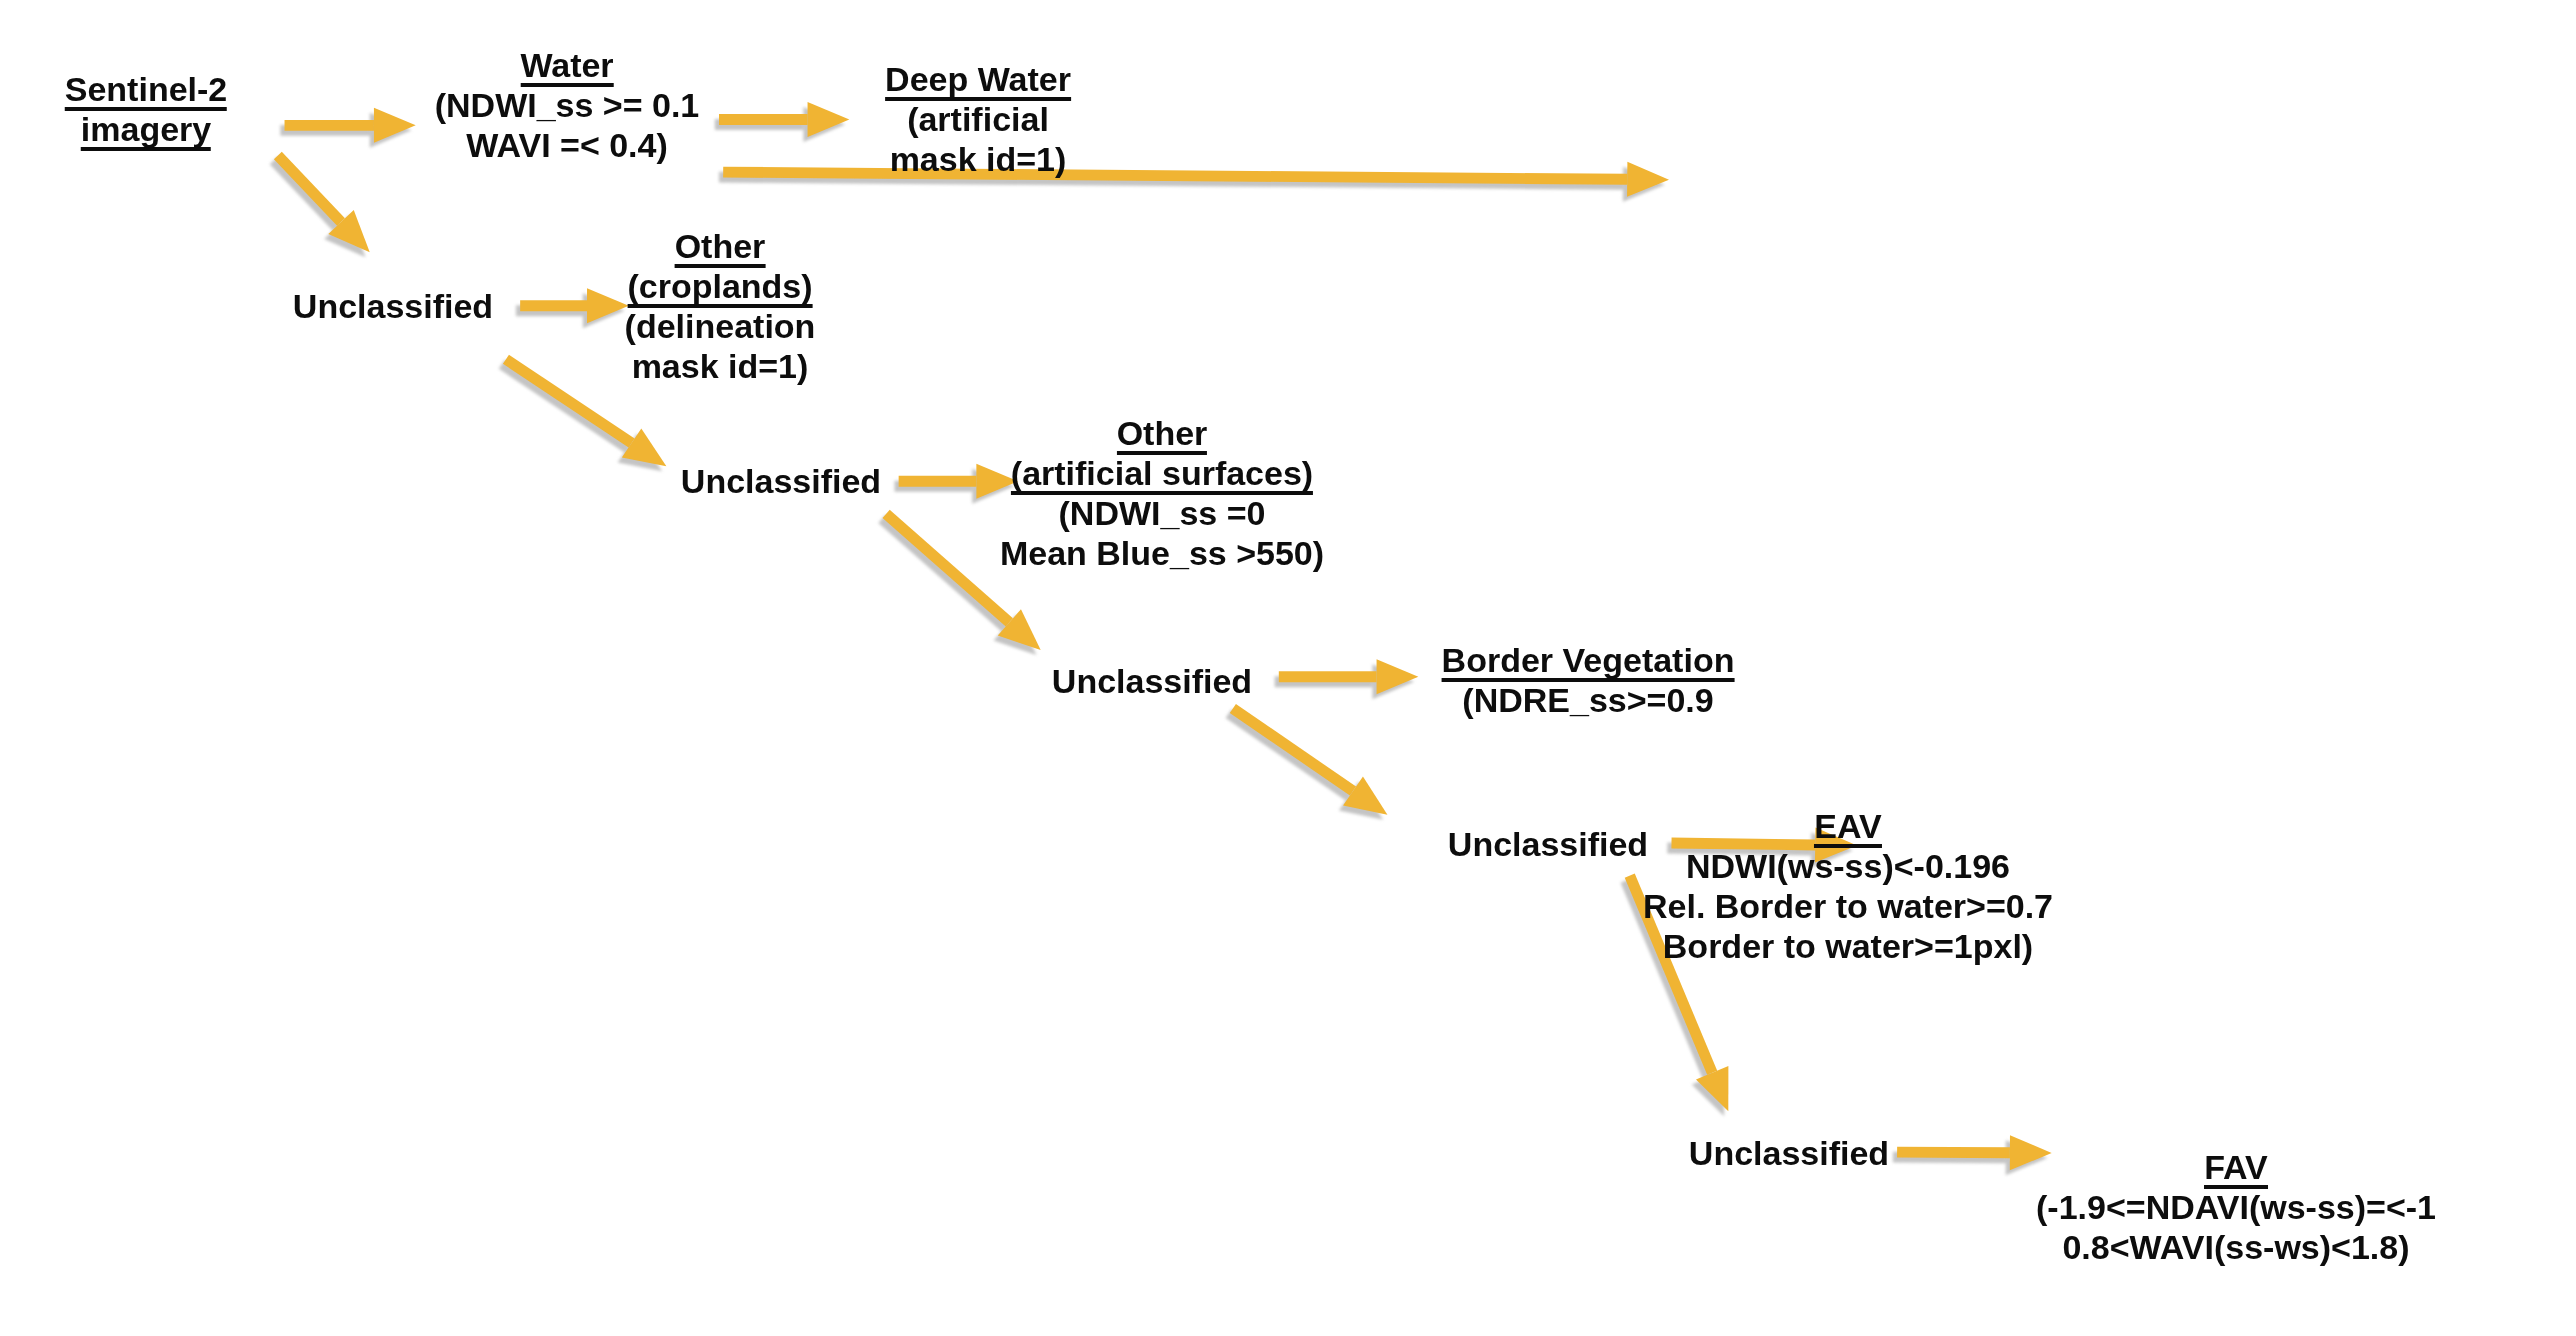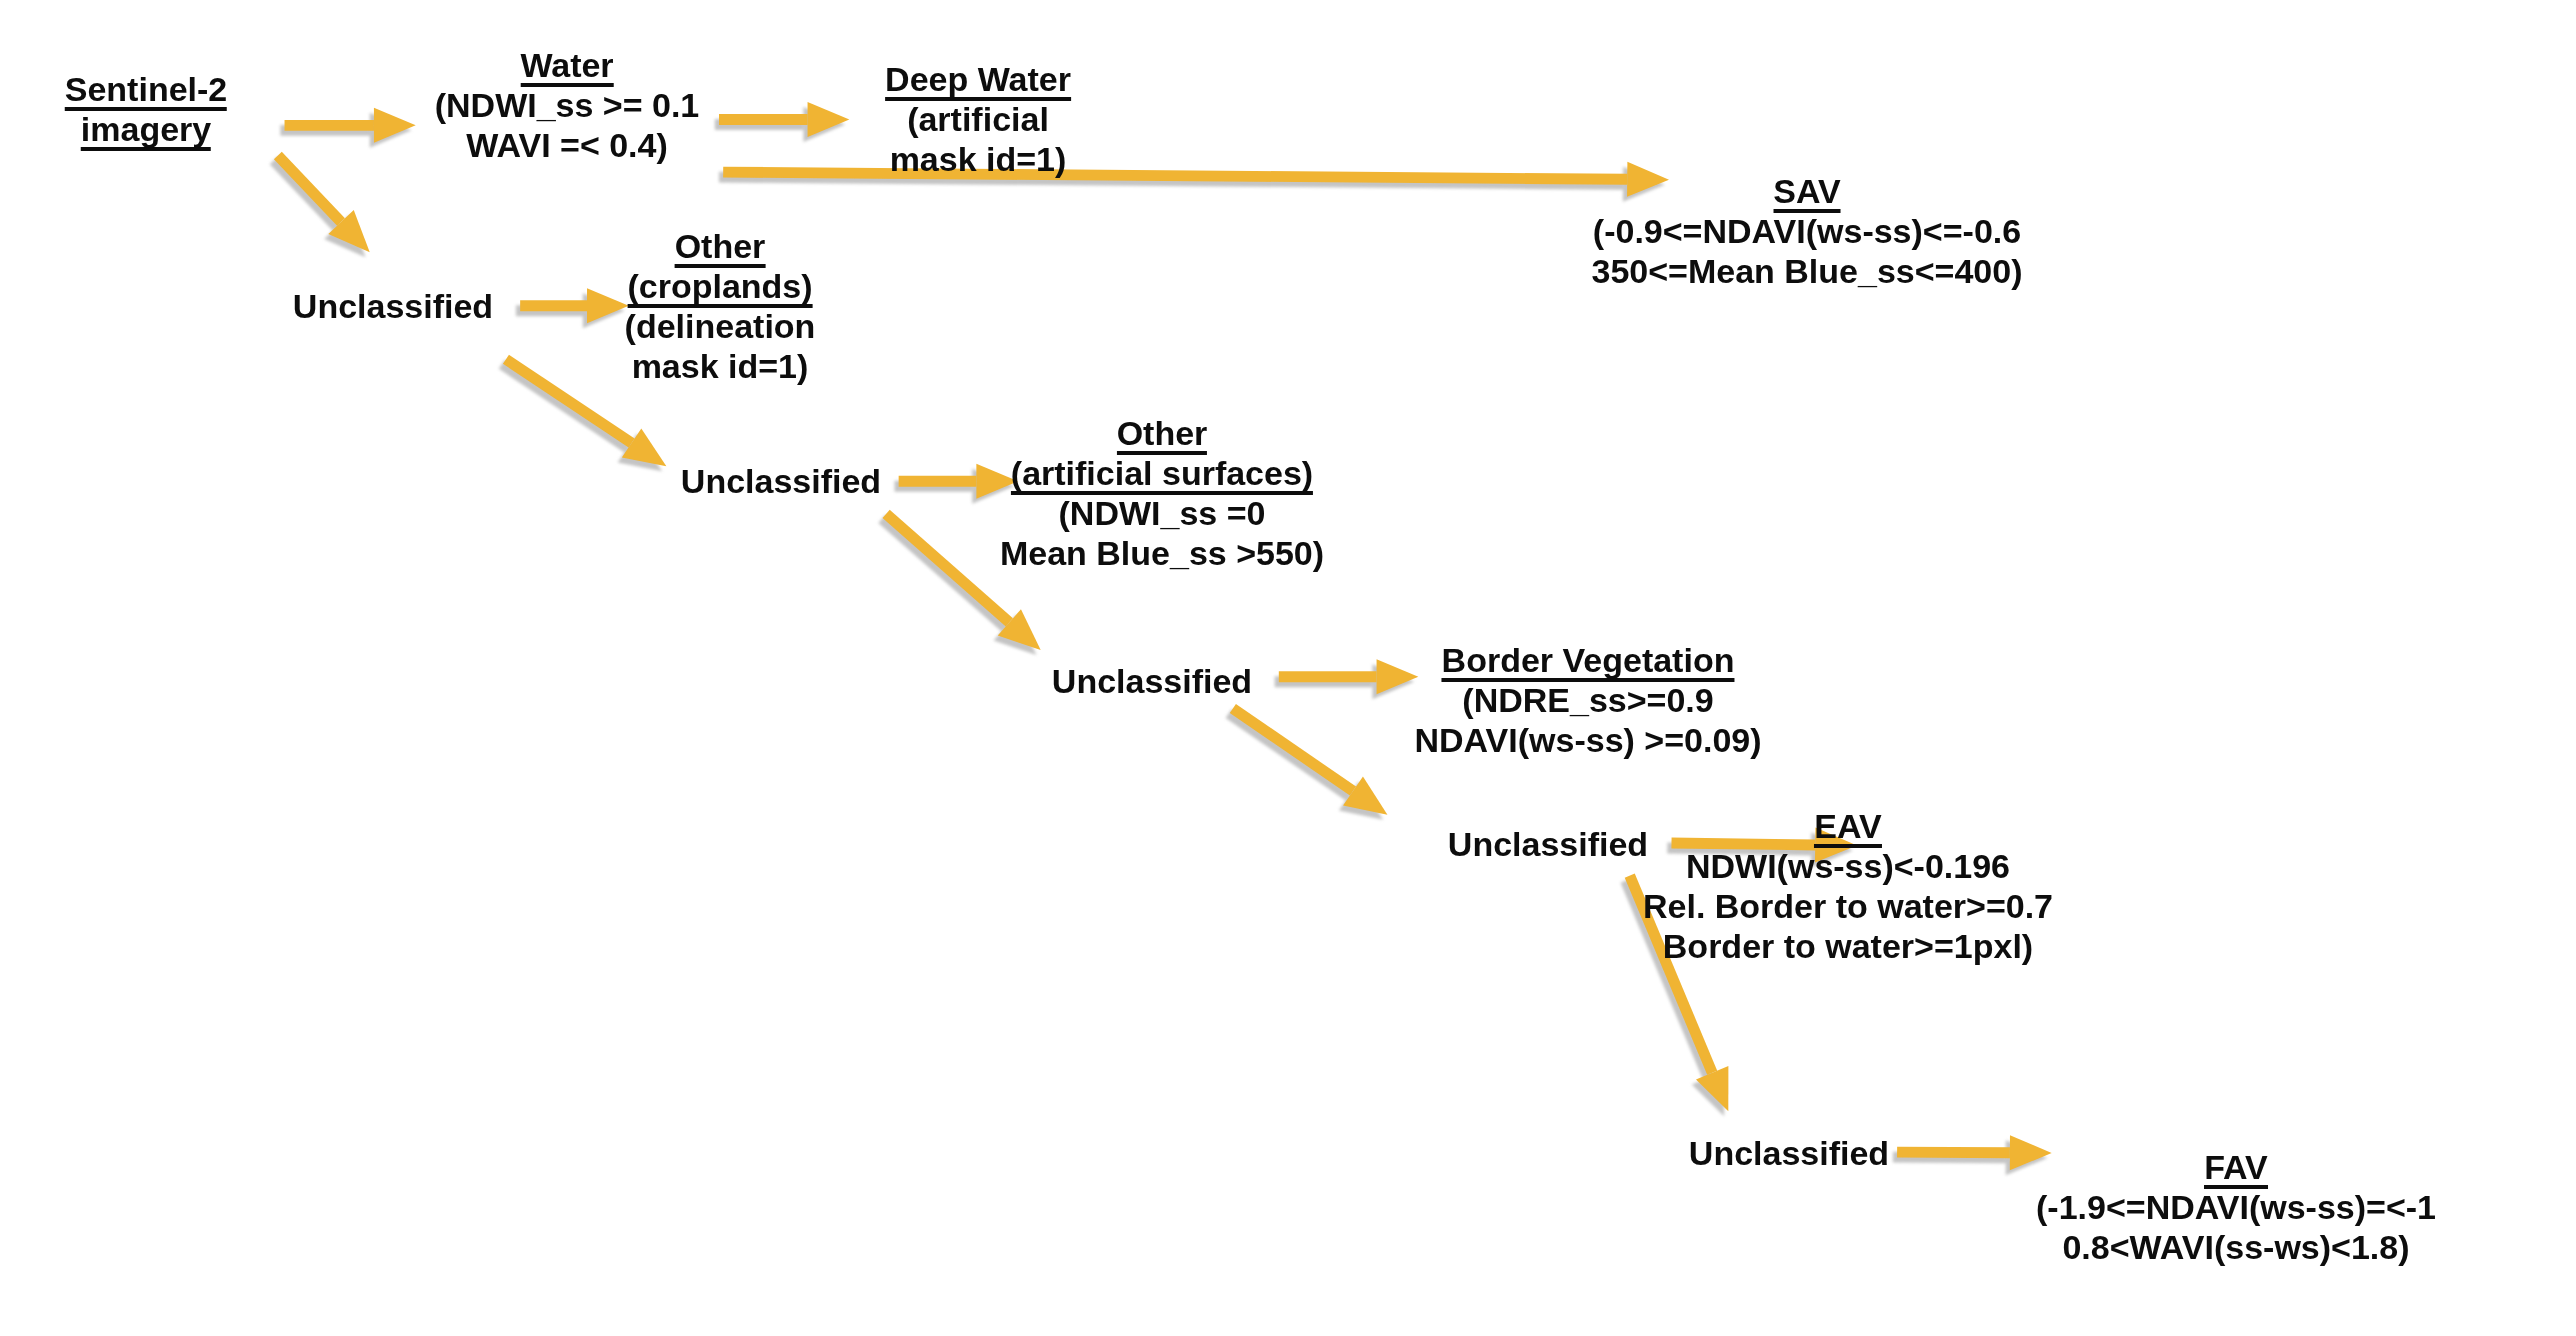--- a/index.html
+++ b/index.html
@@ -103,44 +103,38 @@
     <div class="line"><span>(NDWI_ss &gt;= 0.1</span></div>
     <div class="line"><span>WAVI =&lt; 0.4)</span></div>
   </div>
 
   <div class="node" style="left:978px;top:33px;margin-top:26px;">
     <div class="line"><span class="ul">Deep Water</span></div>
     <div class="line"><span>(artificial</span></div>
     <div class="line"><span>mask id=1)</span></div>
   </div>
 
-  <div class="node" style="left:1807px;top:171px;">
-    <div class="line"><span class="ul">SAV</span></div>
-    <div class="line"><span>(-0.9&lt;=NDAVI(ws-ss)&lt;=-0.6</span></div>
-    <div class="line"><span>350&lt;=Mean Blue_ss&lt;=400)</span></div>
-  </div>
 
   <div class="node" style="left:720px;top:226px;">
     <div class="line"><span class="ul">Other </span></div>
     <div class="line"><span class="ul">(croplands)</span></div>
     <div class="line"><span>(delineation</span></div>
     <div class="line"><span>mask id=1)</span></div>
   </div>
 
   <div class="node" style="left:1162px;top:413px;">
     <div class="line"><span class="ul">Other </span></div>
     <div class="line"><span class="ul">(artificial surfaces)</span></div>
     <div class="line"><span>(NDWI_ss =0</span></div>
     <div class="line"><span>Mean Blue_ss &gt;550)</span></div>
   </div>
 
   <div class="node" style="left:1588px;top:640px;">
     <div class="line"><span class="ul">Border Vegetation</span></div>
     <div class="line"><span>(NDRE_ss&gt;=0.9</span></div>
-    <div class="line"><span>NDAVI(ws-ss) &gt;=0.09)</span></div>
   </div>
 
   <div class="node" style="left:1848px;top:806px;">
     <div class="line"><span class="ul">EAV</span></div>
     <div class="line"><span>NDWI(ws-ss)&lt;-0.196</span></div>
     <div class="line"><span>Rel. Border to water&gt;=0.7</span></div>
     <div class="line"><span>Border to water&gt;=1pxl)</span></div>
   </div>
 
   <div class="node" style="left:2236px;top:1147px;">

